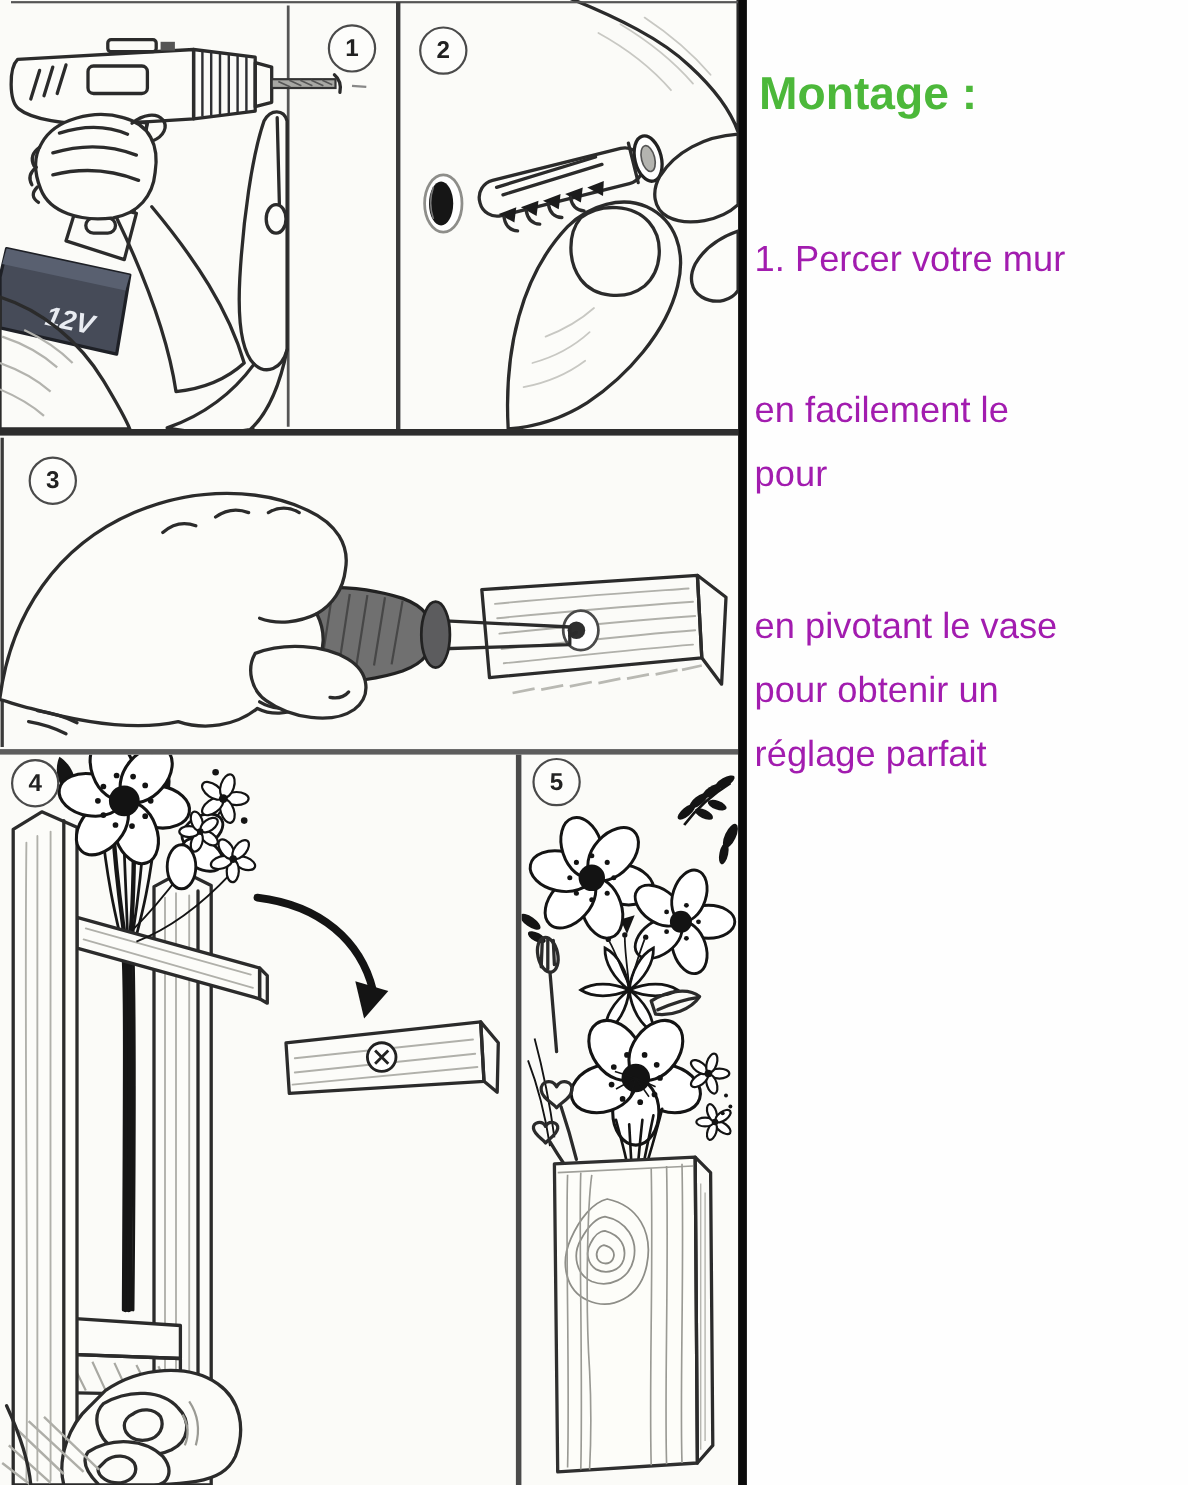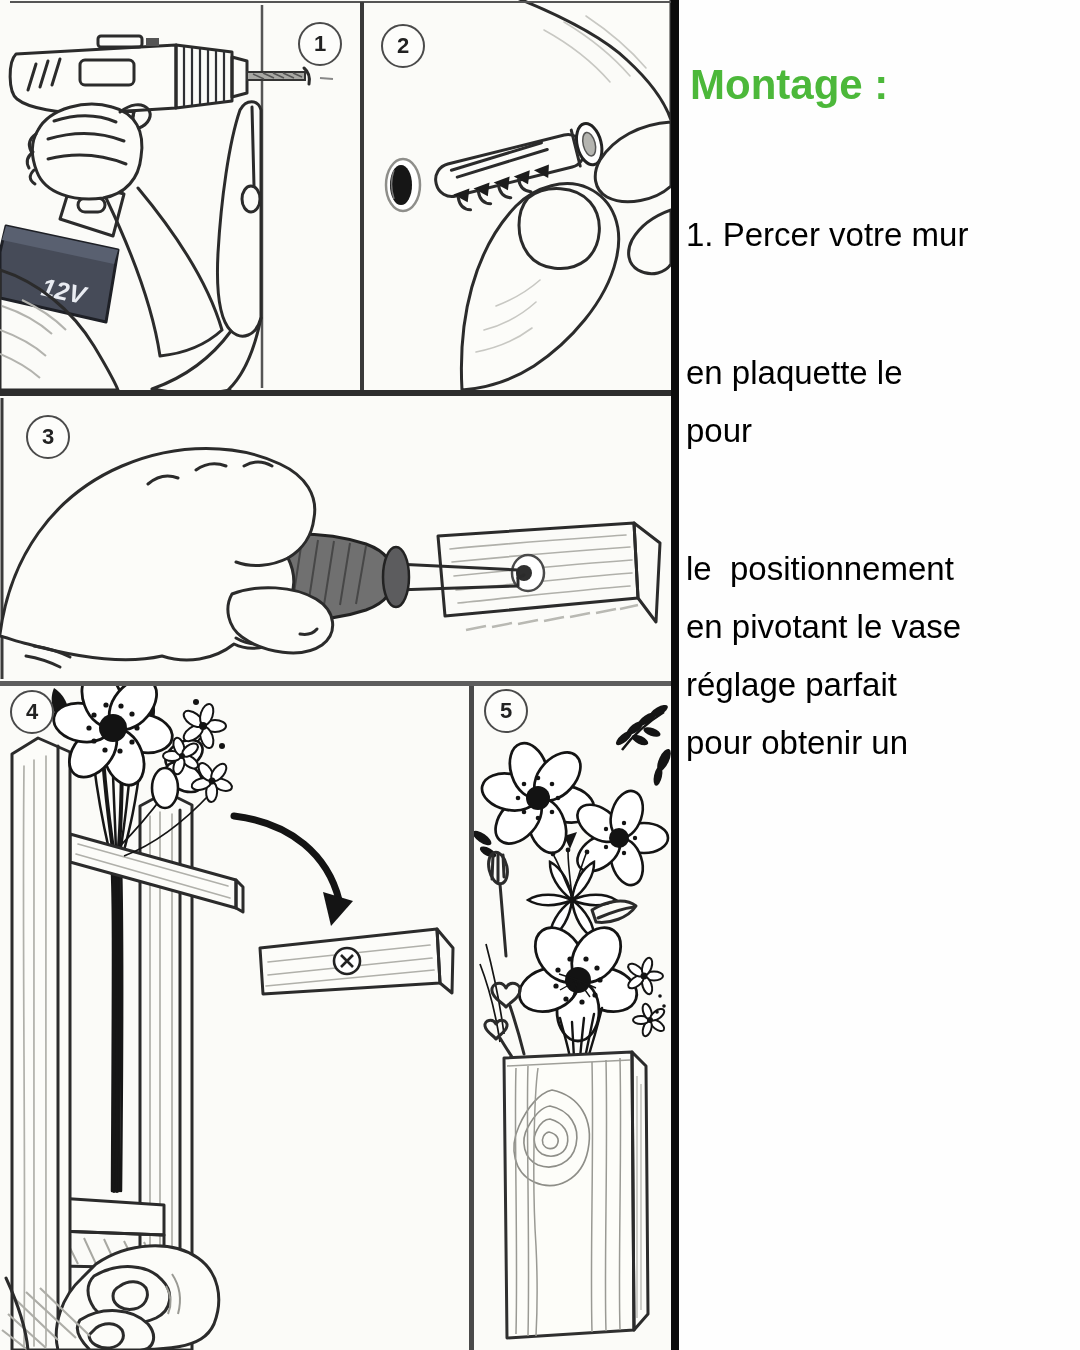--- a/index.html
+++ b/index.html
@@ -32,21 +32,21 @@
   }
   #badge1{left:298px;top:22px;}
   #badge2{left:381px;top:24px;}
   #badge3{left:26px;top:415px;}
   #badge4{left:10px;top:690px;}
   #badge5{left:484px;top:689px;}
   
   .instructions{position:absolute;left:679px;top:0;width:410px;height:1350px;background:#fefefe;}
   .title{position:absolute;left:11px;top:62px;margin:0;font-size:42px;font-weight:bold;line-height:1.1;}
   .steps{position:absolute;left:7px;top:206px;width:390px;}
-  .step{margin:0 0 80px 0;font-size:33px;color:#000000;}
+  .step{margin:0 0 80px 0;font-size:33px;color:#a21caf;}
   .step-line{line-height:58px;white-space:pre;}
   
   .ln{stroke:#2b2b2b;stroke-width:3;fill:none;stroke-linecap:round;stroke-linejoin:round;}
   .fw{fill:#fcfcf9;}
   .gr{stroke:#b0b0aa;stroke-width:1.7;fill:none;stroke-linecap:round;}
   .hx{stroke:#c8c8c3;stroke-width:1.6;fill:none;stroke-linecap:round;}
 </style>
 </head>
 <body>
 
@@ -460,25 +460,24 @@
 
   <div id="maindiv"></div>
 
   <div class="instructions">
     <h1 class="title" style="color: rgb(76, 184, 58);">Montage :</h1>
     <div class="steps">
         <div class="step">
           <div class="step-line">1. Percer votre mur</div>
         </div>
         <div class="step">
-          <div class="step-line">en plaquette le</div>
+          <div class="step-line">en facilement le</div>
           <div class="step-line">pour</div>
         </div>
         <div class="step">
-          <div class="step-line">le  positionnement</div>
           <div class="step-line">en pivotant le vase</div>
+          <div class="step-line">pour obtenir un</div>
           <div class="step-line">réglage parfait</div>
-          <div class="step-line">pour obtenir un</div>
         </div>
       </div>
   </div>
 
 </div>
 
 </body></html>

